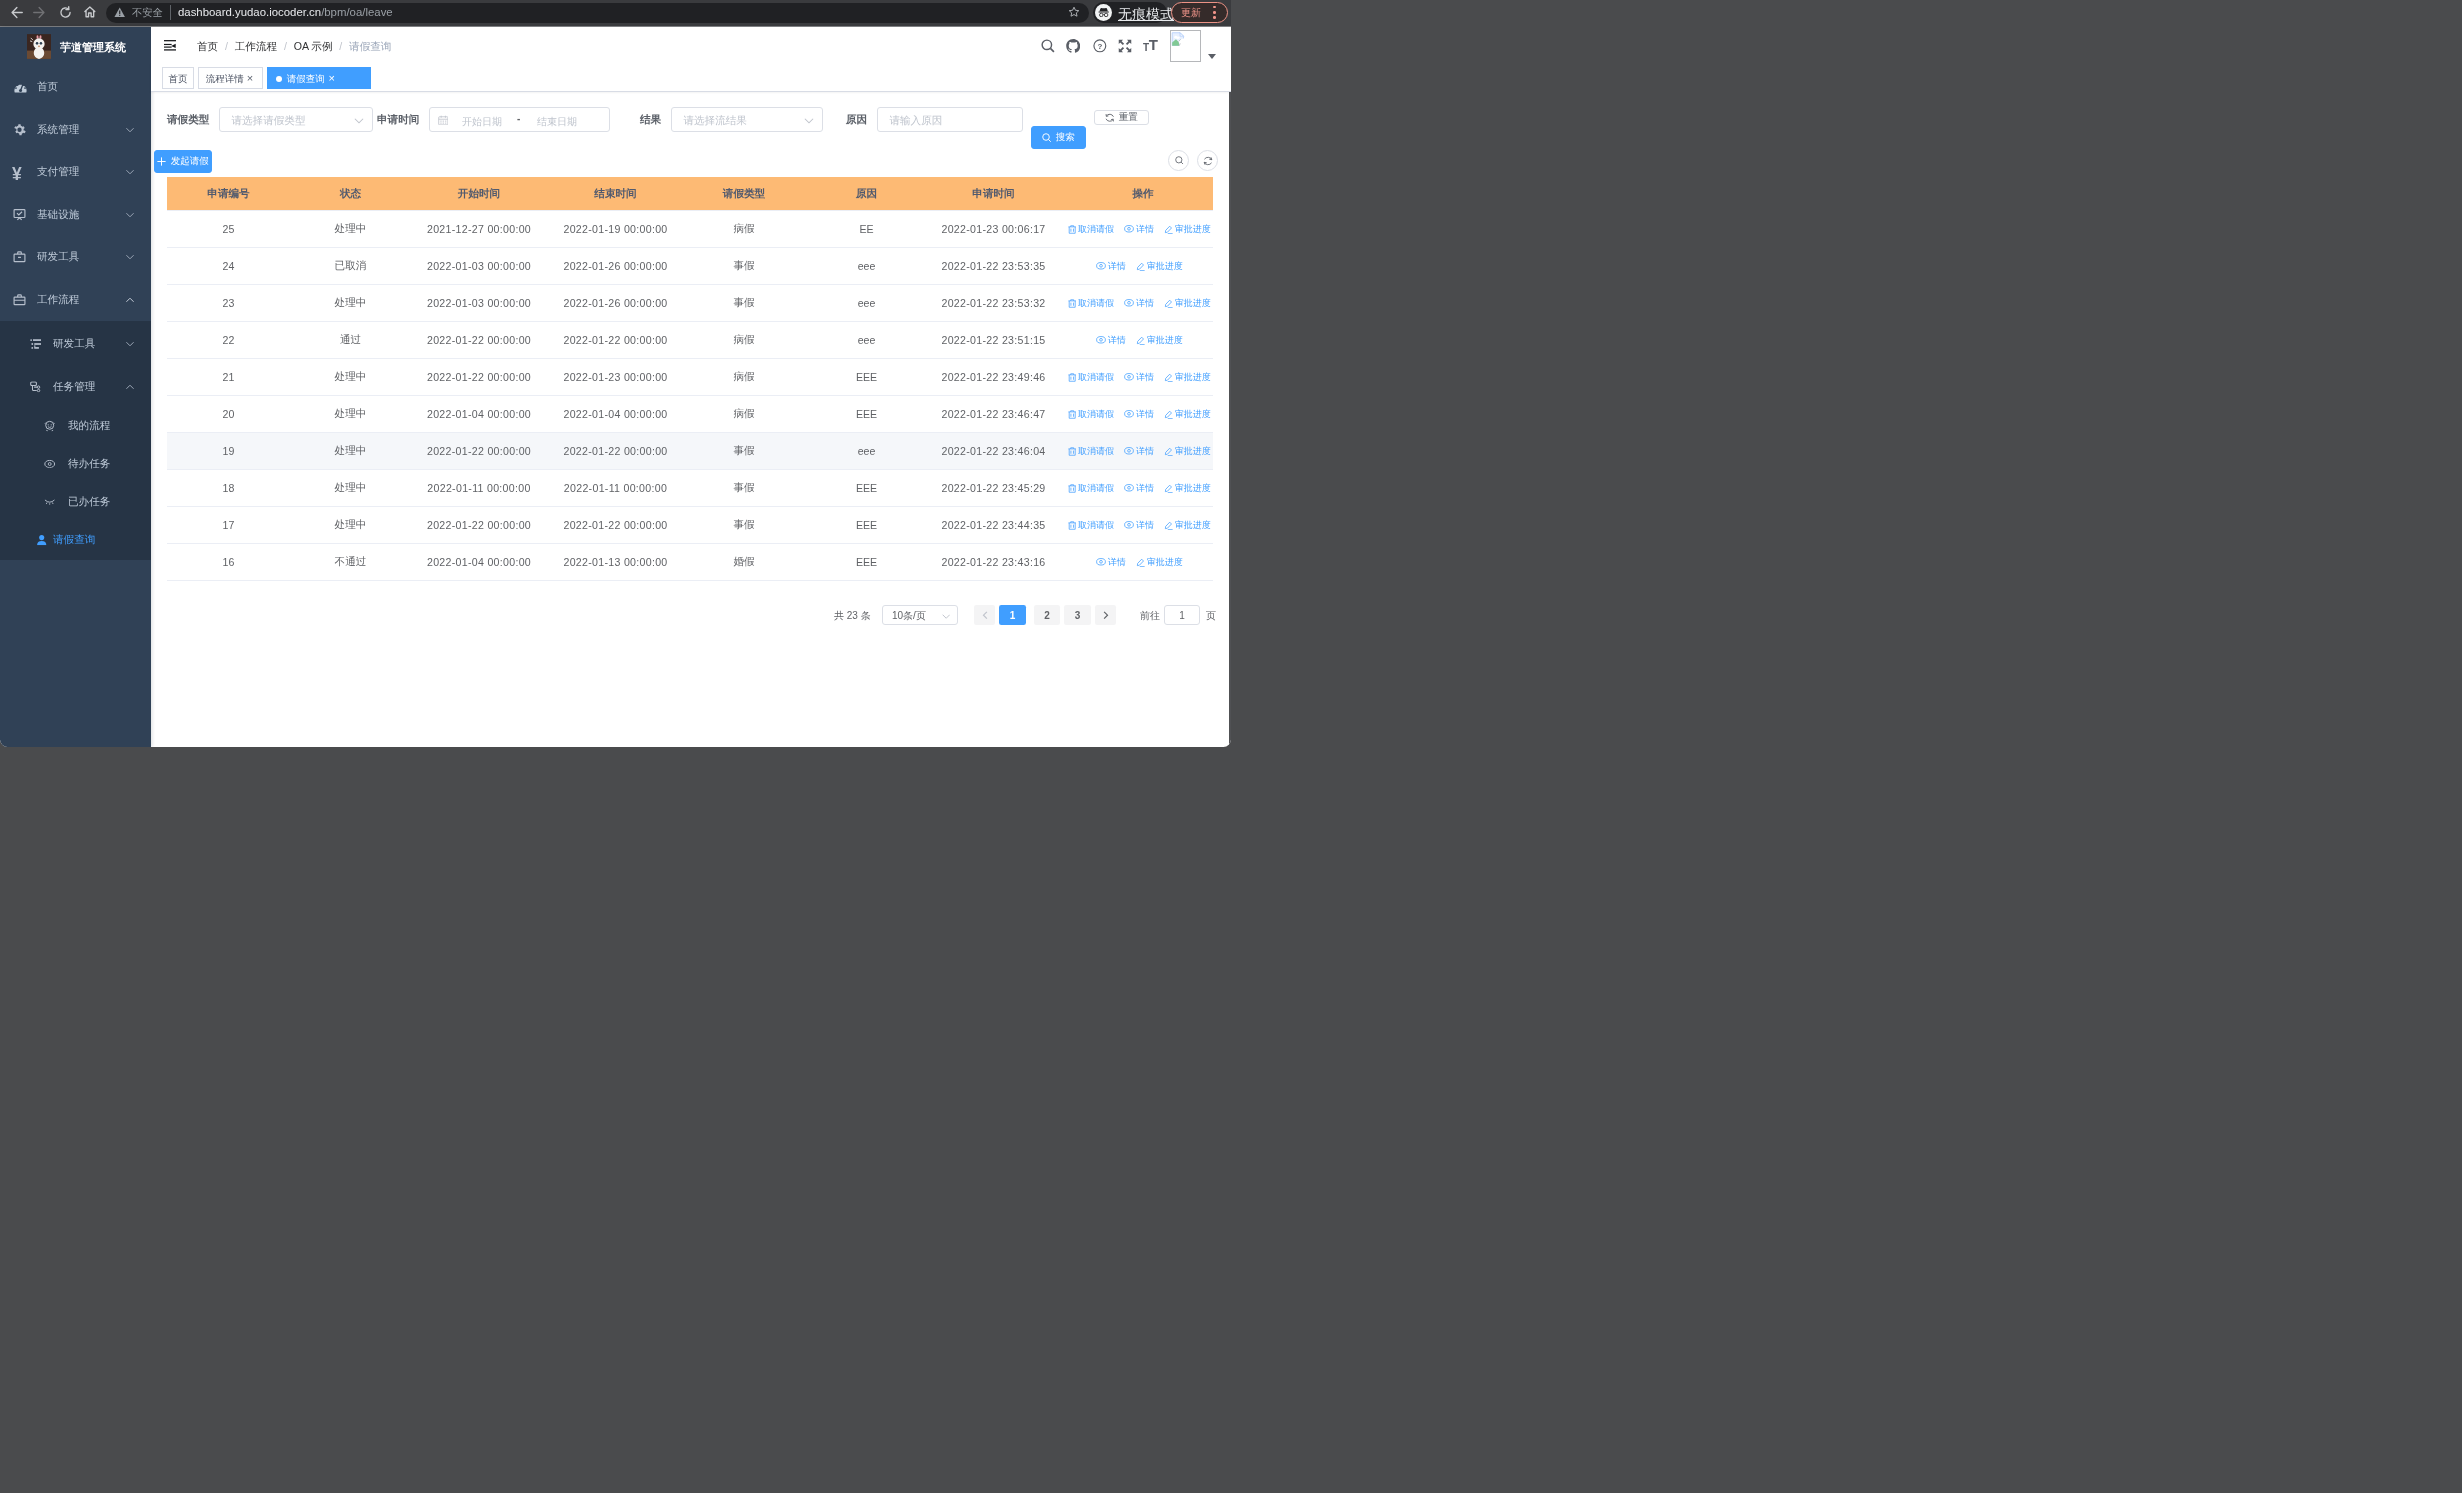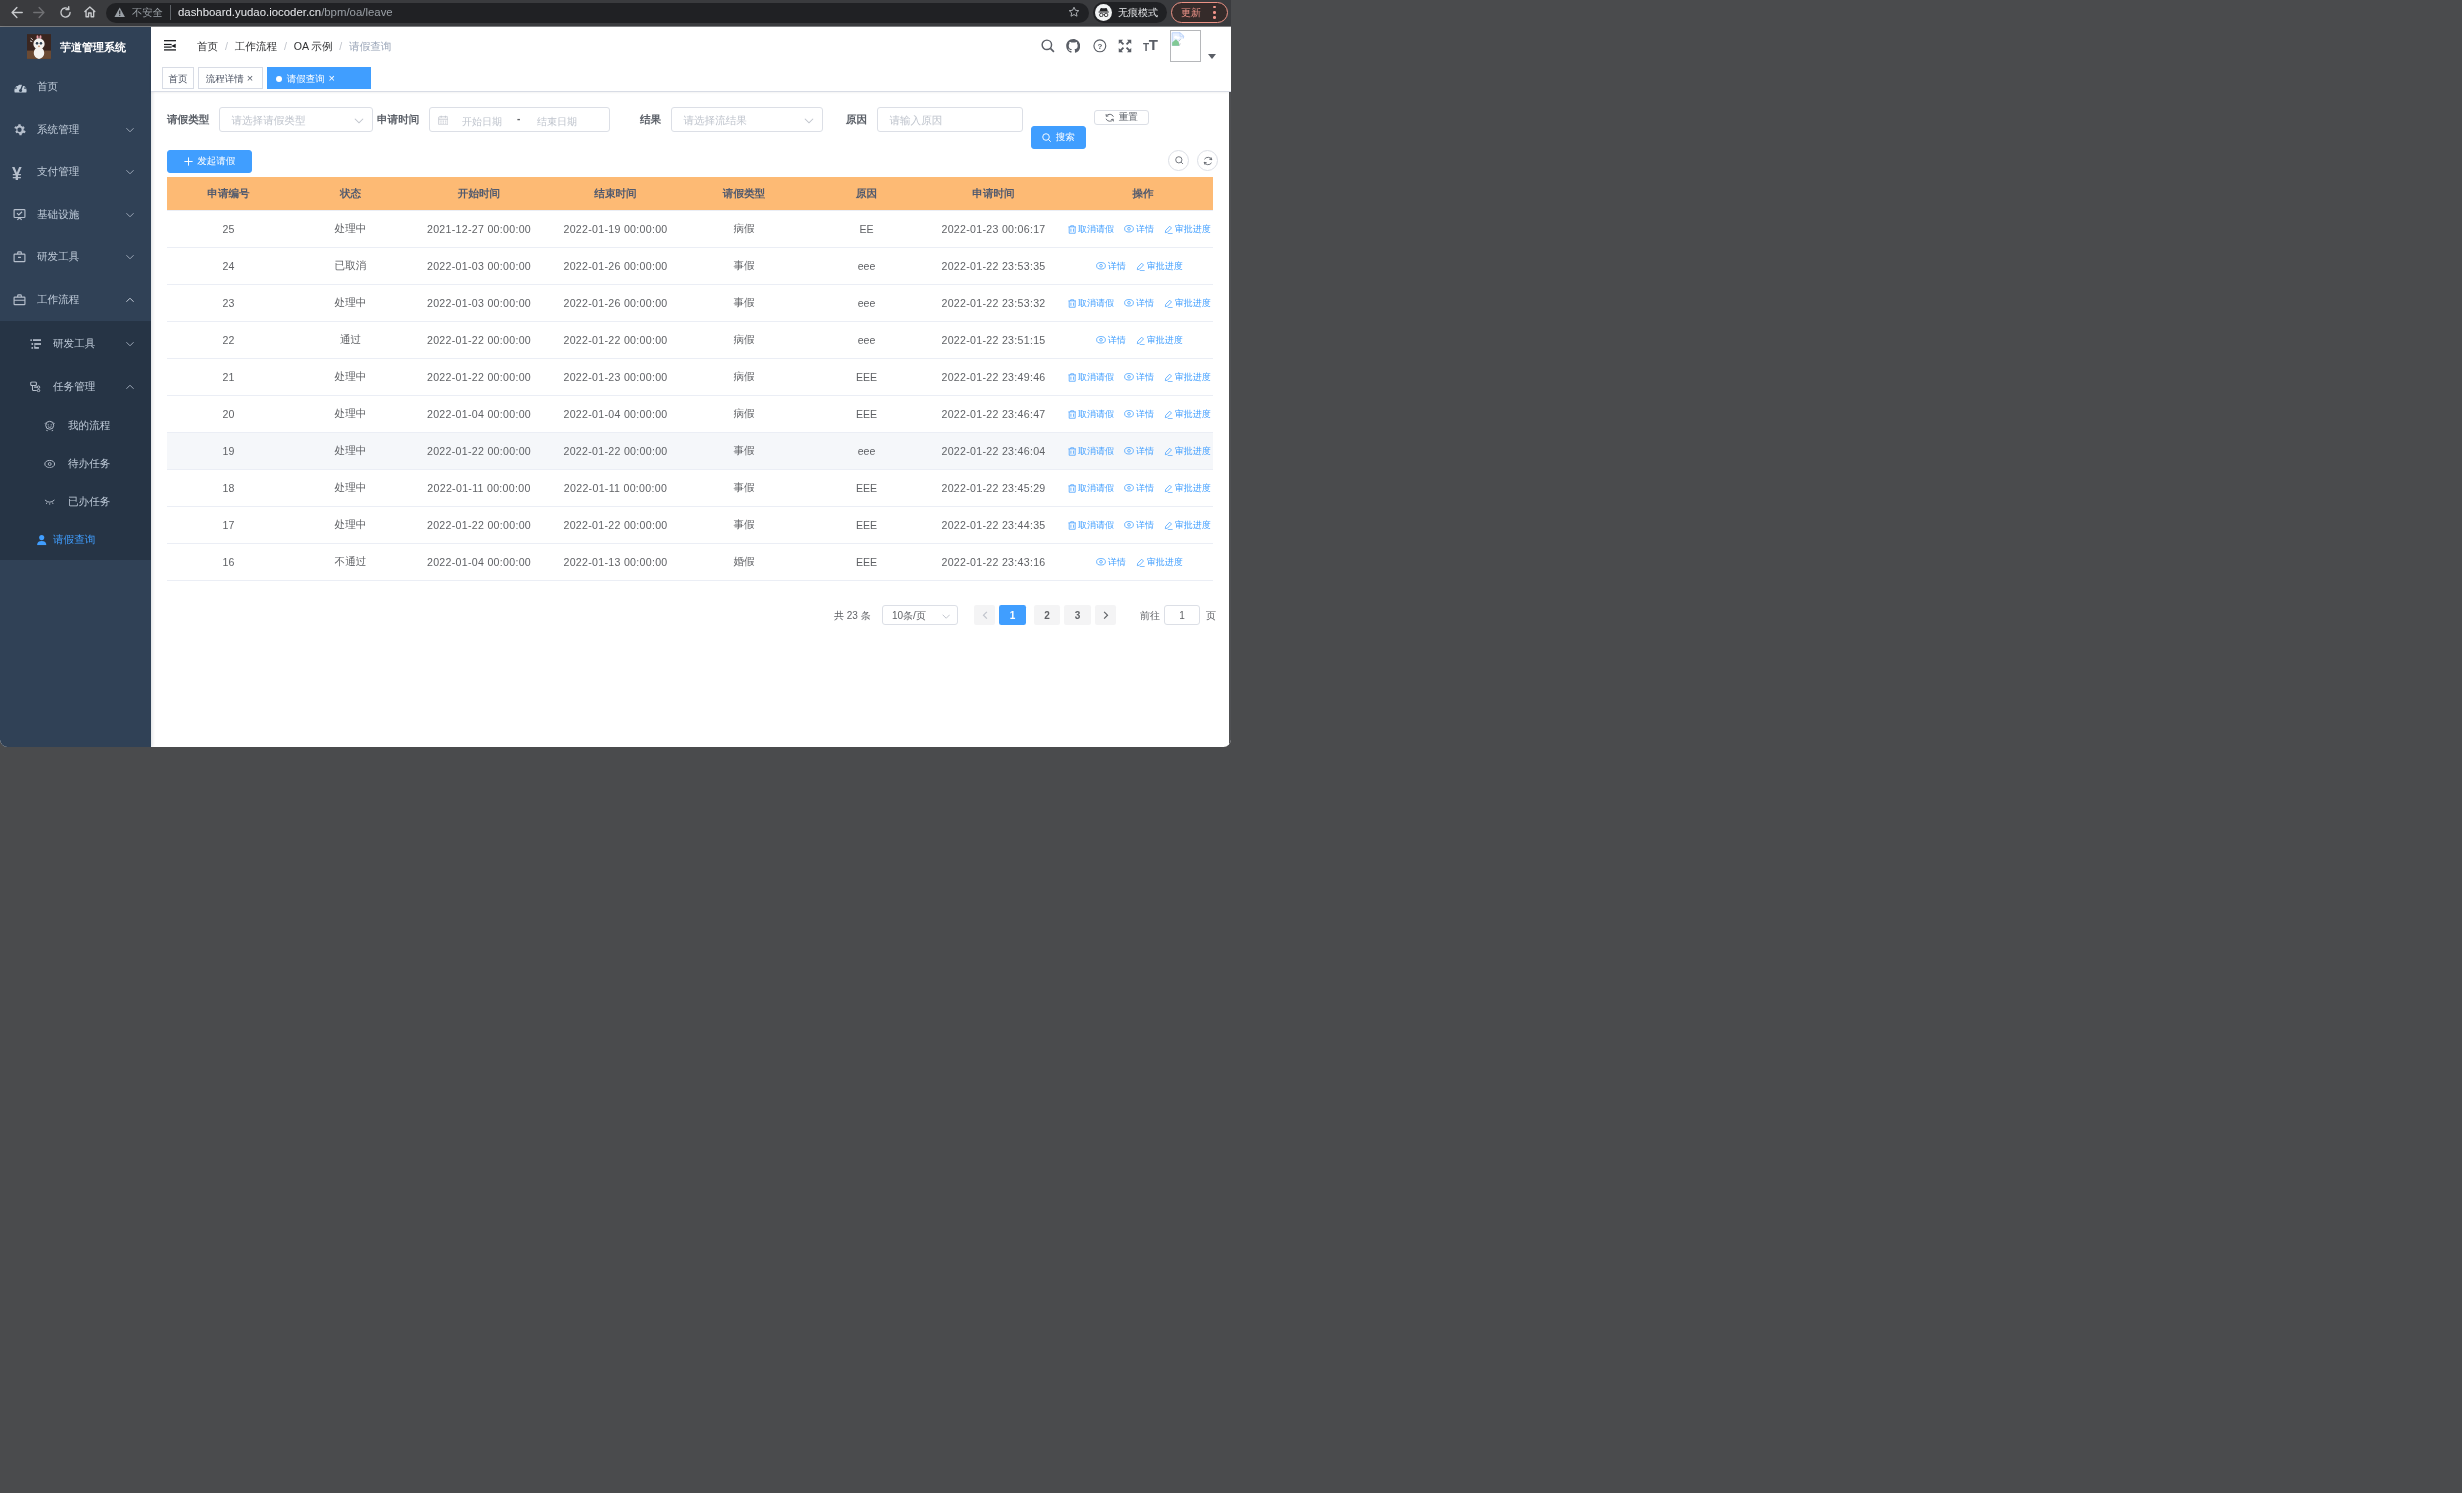--- a/index.html
+++ b/index.html
@@ -99,21 +99,21 @@
 
   <div class="abs" style="left:1093px; top:1.9px; width:74px; height:21px; border-radius:10.6px; background:#202124;"></div>
   <div class="abs" style="left:1095px; top:3.8px; width:17px; height:17px; border-radius:50%; background:#f1f3f4;"></div>
   <svg class="cicon" style="left:1098px; top:6.8px;" width="11.4" height="10.6" viewBox="0 0 30 28">
       <path d="M4 11 C4 11 6 3 8 2.4 C10 2 13 3.6 15 3.6 C17 3.6 20 2 22 2.4 C24 3 26 11 26 11 Z" fill="#202124"></path>
       <rect x="1" y="12.2" width="28" height="2.3" rx="1.1" fill="#202124"></rect>
       <circle cx="8.6" cy="21" r="4.6" fill="none" stroke="#202124" stroke-width="2.2"></circle>
       <circle cx="21.4" cy="21" r="4.6" fill="none" stroke="#202124" stroke-width="2.2"></circle>
       <path d="M12.8 20 C14.2 19 15.8 19 17.2 20" stroke="#202124" stroke-width="2" fill="none"></path>
     </svg>
-  <div class="utext" style="left:1118px; top:6px; font-size:10px; color:#e8eaed;">无痕模式</div>
+  <div class="utext" style="left:1118px; top:6px; font-size:14px; color:#e8eaed;text-decoration:underline;">无痕模式</div>
 
   <div class="abs" style="left:1171px; top:1.9px; width:57px; height:21px; border-radius:10.6px; border:1.1px solid #ec9285; background:#352b2a;"></div>
   <div class="utext" style="left:1181px; top:6px; font-size:10px; color:#f0948a;">更新</div>
   <div class="abs" style="left:1213px; top:5px; width:2.7px; height:15px;">
     <div style="position:absolute;top:0.8px;width:2.7px;height:2.7px;border-radius:50%;background:#f0948a;"></div>
     <div style="position:absolute;top:6px;width:2.7px;height:2.7px;border-radius:50%;background:#f0948a;"></div>
     <div style="position:absolute;top:11.4px;width:2.7px;height:2.7px;border-radius:50%;background:#f0948a;"></div>
   </div>
   <div class="rightedge"></div>
 
@@ -352,21 +352,21 @@
         <circle cx="5.5" cy="5.5" r="4.5" stroke="#fff" stroke-width="1.3" fill="none"></circle>
         <path d="M8.8 8.8 L12 12" stroke="#fff" stroke-width="1.3"></path>
       </svg>搜索</div>
   <div class="btn plain" style="left:1094px; top:110px; width:55px; height:15px;">
     <svg style="margin-right:3.8px;" width="9.5" height="9.5" viewBox="0 0 14 14">
         <path d="M12.5 5.5 A6 6 0 0 0 2 4.5 M1.5 8.5 A6 6 0 0 0 12 9.5" stroke="#5b6068" stroke-width="1.3" fill="none"></path>
         <path d="M1.6 1.6 L1.9 4.9 L5 4.3" stroke="#5b6068" stroke-width="1.3" fill="none"></path>
         <path d="M12.4 12.4 L12.1 9.1 L9 9.7" stroke="#5b6068" stroke-width="1.3" fill="none"></path>
       </svg>重置</div>
 
-  <div class="btn blue" style="left:167px; top:150px; width:85px; height:23px;">
+  <div class="btn blue" style="left:154px; top:150px; width:58px; height:23px;">
     <svg style="margin-right:4.6px;" width="9" height="9" viewBox="0 0 12 12">
         <path d="M6 0.5 V11.5 M0.5 6 H11.5" stroke="#fff" stroke-width="1.3"></path>
       </svg>发起请假</div>
 
   <div class="abs" style="left:1168px; top:150px; width:21px; height:21px; border:0.8px solid #dcdfe6; border-radius:50%;"></div>
   <svg class="abs" style="left:1175px; top:156px;" width="9" height="9" viewBox="0 0 13 13">
       <circle cx="5.5" cy="5.5" r="4.5" stroke="#5b6068" stroke-width="1.2" fill="none"></circle>
       <path d="M8.8 8.8 L11.6 11.6" stroke="#5b6068" stroke-width="1.2"></path>
     </svg>
   <div class="abs" style="left:1197px; top:150px; width:21px; height:21px; border:0.8px solid #dcdfe6; border-radius:50%;"></div>

